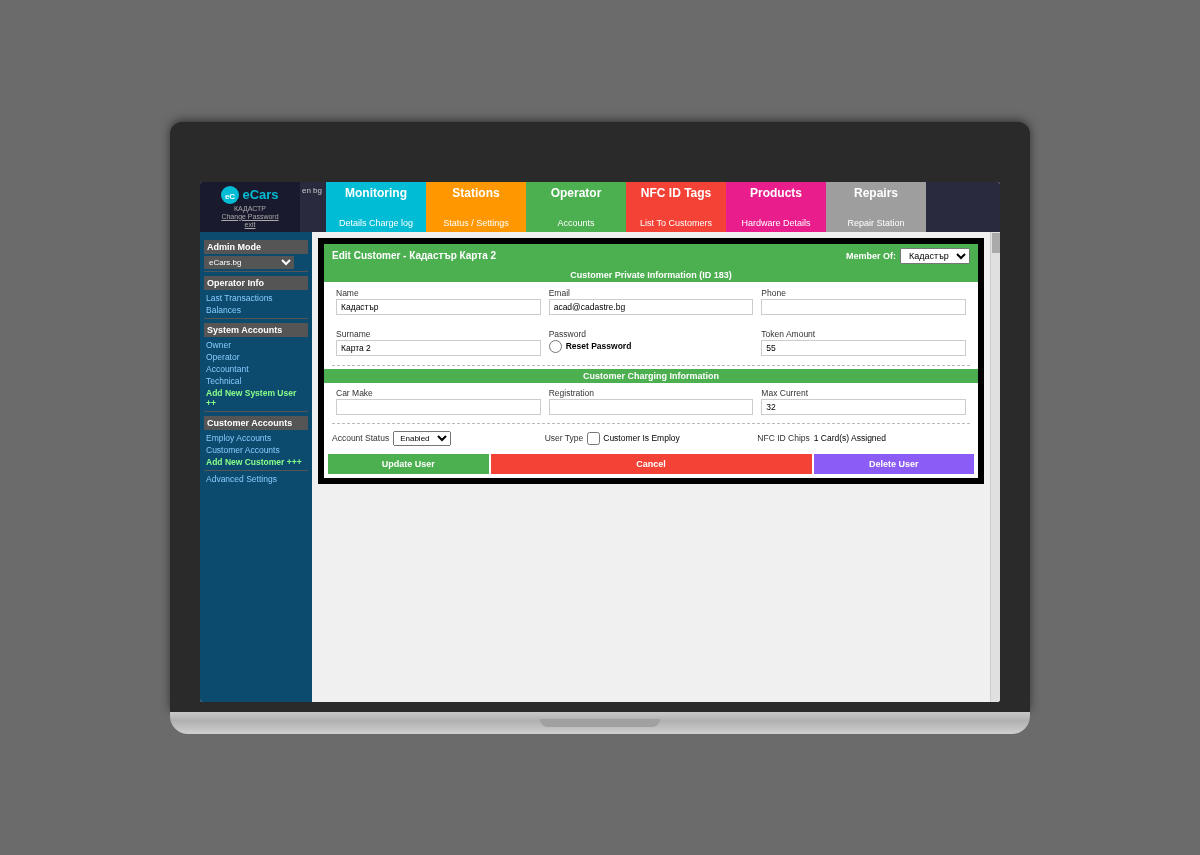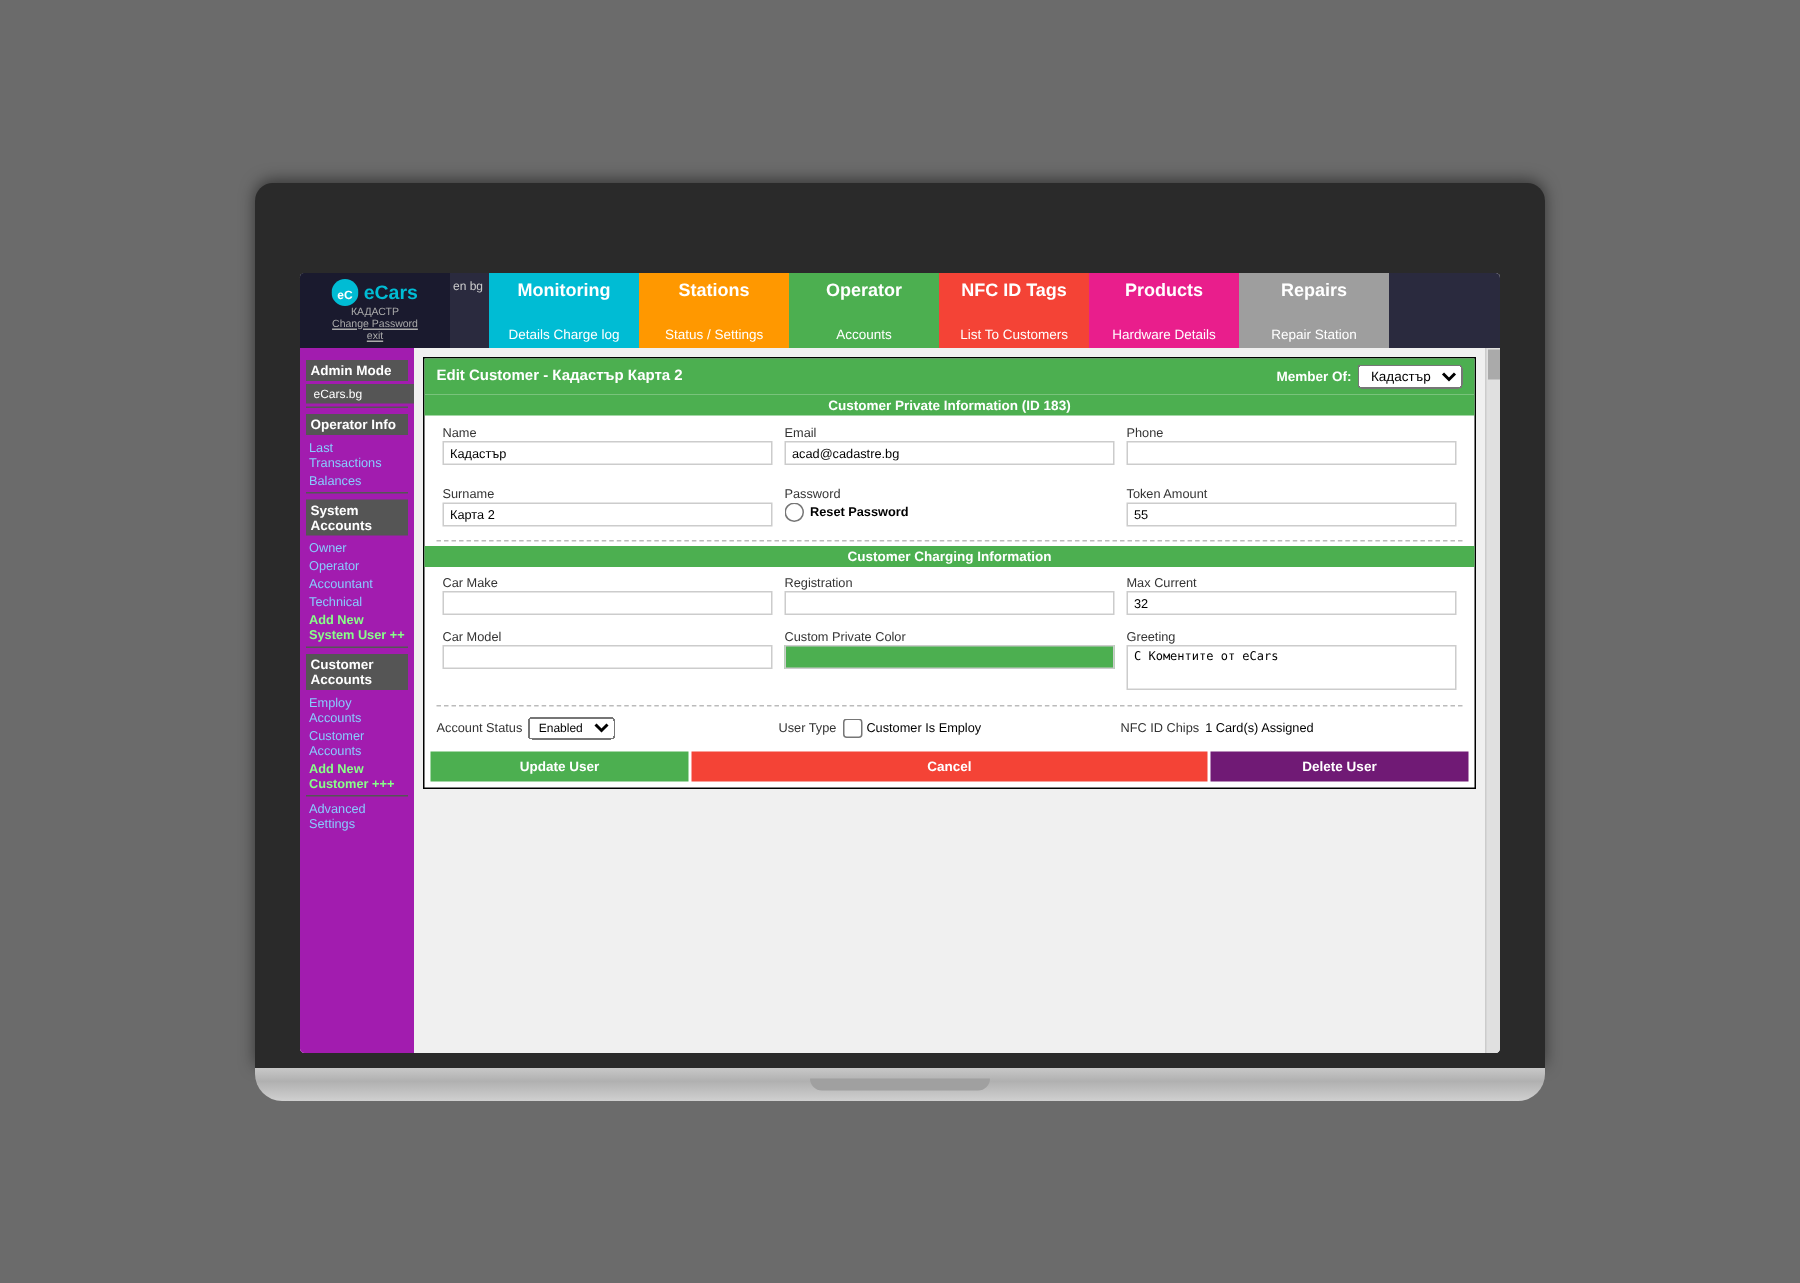--- a/index.html
+++ b/index.html
@@ -89,22 +89,22 @@
     .tab-products { background: #e91e8c; }
     .tab-repairs { background: #9e9e9e; padding-left: 12px; }
 
     .app-body {
       display: flex;
       flex: 1;
       overflow: hidden;
     }
 
     .sidebar {
-      width: 76px;
-      background: #a21caf;
+      width: 112px;
+      background: #0c4a6e;
       color: #ddd;
       font-size: 9px;
       padding: 4px;
       overflow-y: auto;
       flex-shrink: 0;
     }
 
     .sidebar-section-title {
       color: #fff;
       font-weight: bold;
@@ -147,21 +147,21 @@
 
     .main-content {
       flex: 1;
       background: #f0f0f0;
       overflow: auto;
       padding: 6px;
     }
 
     .form-container {
       background: #fff;
-      border: 1px solid #000000;
+      border: 6px solid #000000;
     }
 
     .form-header {
       background: #4caf50;
       color: white;
       padding: 4px 8px;
       font-size: 10px;
       font-weight: bold;
       display: flex;
       justify-content: space-between;
@@ -254,21 +254,21 @@
       font-size: 9px;
       font-weight: bold;
       color: white;
       border: none;
       cursor: pointer;
       text-align: center;
     }
 
     .btn-update { background: #4caf50; }
     .btn-cancel { background: #f44336; }
-    .btn-delete { background: #701a75; }
+    .btn-delete { background: #8b5cf6; }
 
     .scrollbar-area {
       width: 10px;
       background: #e0e0e0;
       border-left: 1px solid #ccc;
       display: flex;
       flex-direction: column;
     }
 
     .scroll-thumb {
@@ -428,34 +428,20 @@
               <div class="form-field">
                 <label class="form-label">Registration</label>
                 <input type="text" class="form-input" value="" style="">
               </div>
               <div class="form-field">
                 <label class="form-label">Max Current</label>
                 <input type="text" class="form-input" value="32" style="">
               </div>
             </div>
 
-            <div class="form-grid" style="padding:2px 8px;">
-              <div class="form-field">
-                <label class="form-label">Car Model</label>
-                <input type="text" class="form-input" value="" style="">
-              </div>
-              <div class="form-field">
-                <label class="form-label">Custom Private Color</label>
-                <div class="color-input" style="background:#4caf50; height:16px; border:1px solid #ccc; cursor:pointer;"></div>
-              </div>
-              <div class="form-field">
-                <label class="form-label">Greeting</label>
-                <textarea class="form-input" style="height: 30px; resize: none; font-size: 8px;">С Коментите от еCars</textarea>
-              </div>
-            </div>
 
             <div style="border-top:1px dashed #bbb; margin:3px 8px;"></div>
 
             <div class="status-row">
               <div class="status-field">
                 <label class="form-label">Account Status</label>
                 <select class="status-select">
                   <option>Enabled</option>
                   <option>Disabled</option>
                 </select>

